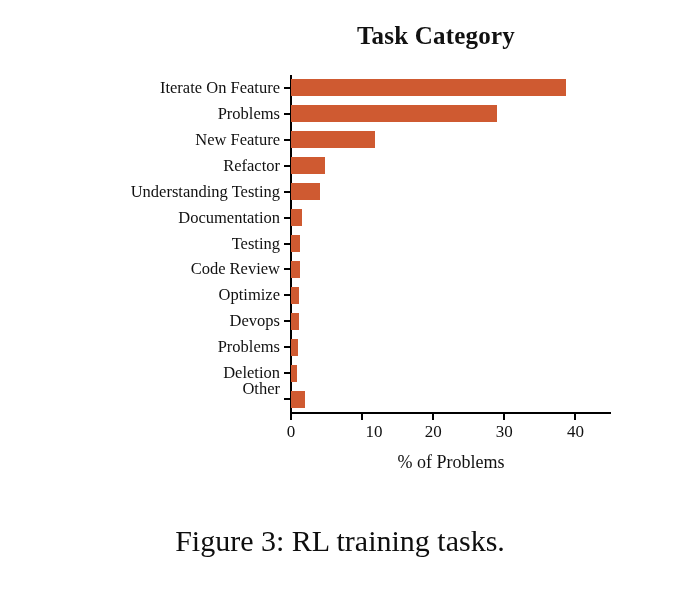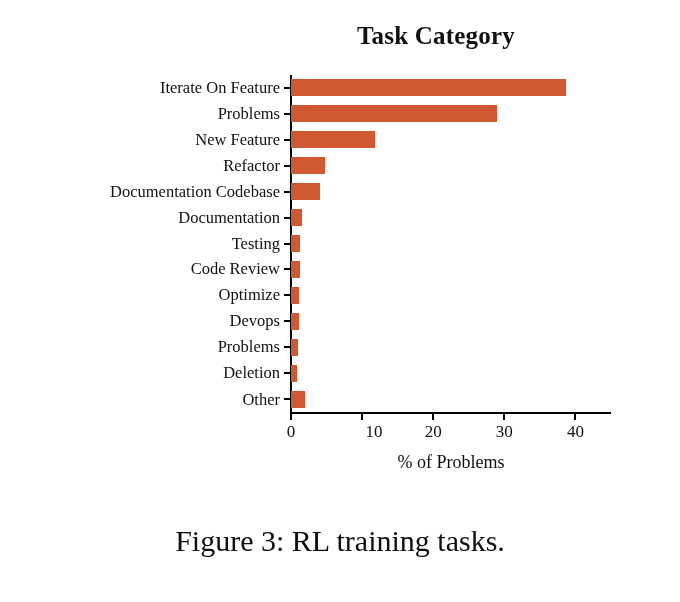--- a/index.html
+++ b/index.html
@@ -189,37 +189,37 @@
     <div id="yticks-layer">
         <div class="y-tick" style="top: 11.9615px;"></div>
         <div class="y-tick-label" style="top: 12.9615px;">Iterate On Feature</div>
         <div class="y-tick" style="top: 37.8846px;"></div>
         <div class="y-tick-label" style="top: 38.8846px;">Problems</div>
         <div class="y-tick" style="top: 63.8077px;"></div>
         <div class="y-tick-label" style="top: 64.8077px;">New Feature</div>
         <div class="y-tick" style="top: 89.7308px;"></div>
         <div class="y-tick-label" style="top: 90.7308px;">Refactor</div>
         <div class="y-tick" style="top: 115.654px;"></div>
-        <div class="y-tick-label" style="top: 116.654px;">Documentation Codebase</div>
+        <div class="y-tick-label" style="top: 116.654px;">Understanding Testing</div>
         <div class="y-tick" style="top: 141.577px;"></div>
         <div class="y-tick-label" style="top: 142.577px;">Documentation</div>
         <div class="y-tick" style="top: 167.5px;"></div>
         <div class="y-tick-label" style="top: 168.5px; margin-left: 36px;">Testing</div>
         <div class="y-tick" style="top: 193.423px;"></div>
         <div class="y-tick-label" style="top: 194.423px; text-align: center;">Code Review</div>
         <div class="y-tick" style="top: 219.346px;"></div>
         <div class="y-tick-label" style="top: 220.346px;">Optimize</div>
         <div class="y-tick" style="top: 245.269px;"></div>
         <div class="y-tick-label" style="top: 246.269px;">Devops</div>
         <div class="y-tick" style="top: 271.192px;"></div>
         <div class="y-tick-label" style="top: 272.192px;">Problems</div>
         <div class="y-tick" style="top: 297.115px;"></div>
         <div class="y-tick-label" style="top: 298.115px;">Deletion</div>
         <div class="y-tick" style="top: 323.038px;"></div>
-        <div class="y-tick-label" style="top: 325px;">Other</div>
+        <div class="y-tick-label" style="top: 314px;">Other</div>
       </div>
     <div id="xticks-layer">
         <div class="x-tick" style="left: -1px;"></div>
         <div class="x-tick-label" style="left: 0px;">0</div>
         <div class="x-tick" style="left: 70.1111px;"></div>
         <div class="x-tick-label" style="left: 83px;">10</div>
         <div class="x-tick" style="left: 141.222px;"></div>
         <div class="x-tick-label" style="left: 142.222px;">20</div>
         <div class="x-tick" style="left: 212.333px;"></div>
         <div class="x-tick-label" style="left: 213.333px;">30</div>

